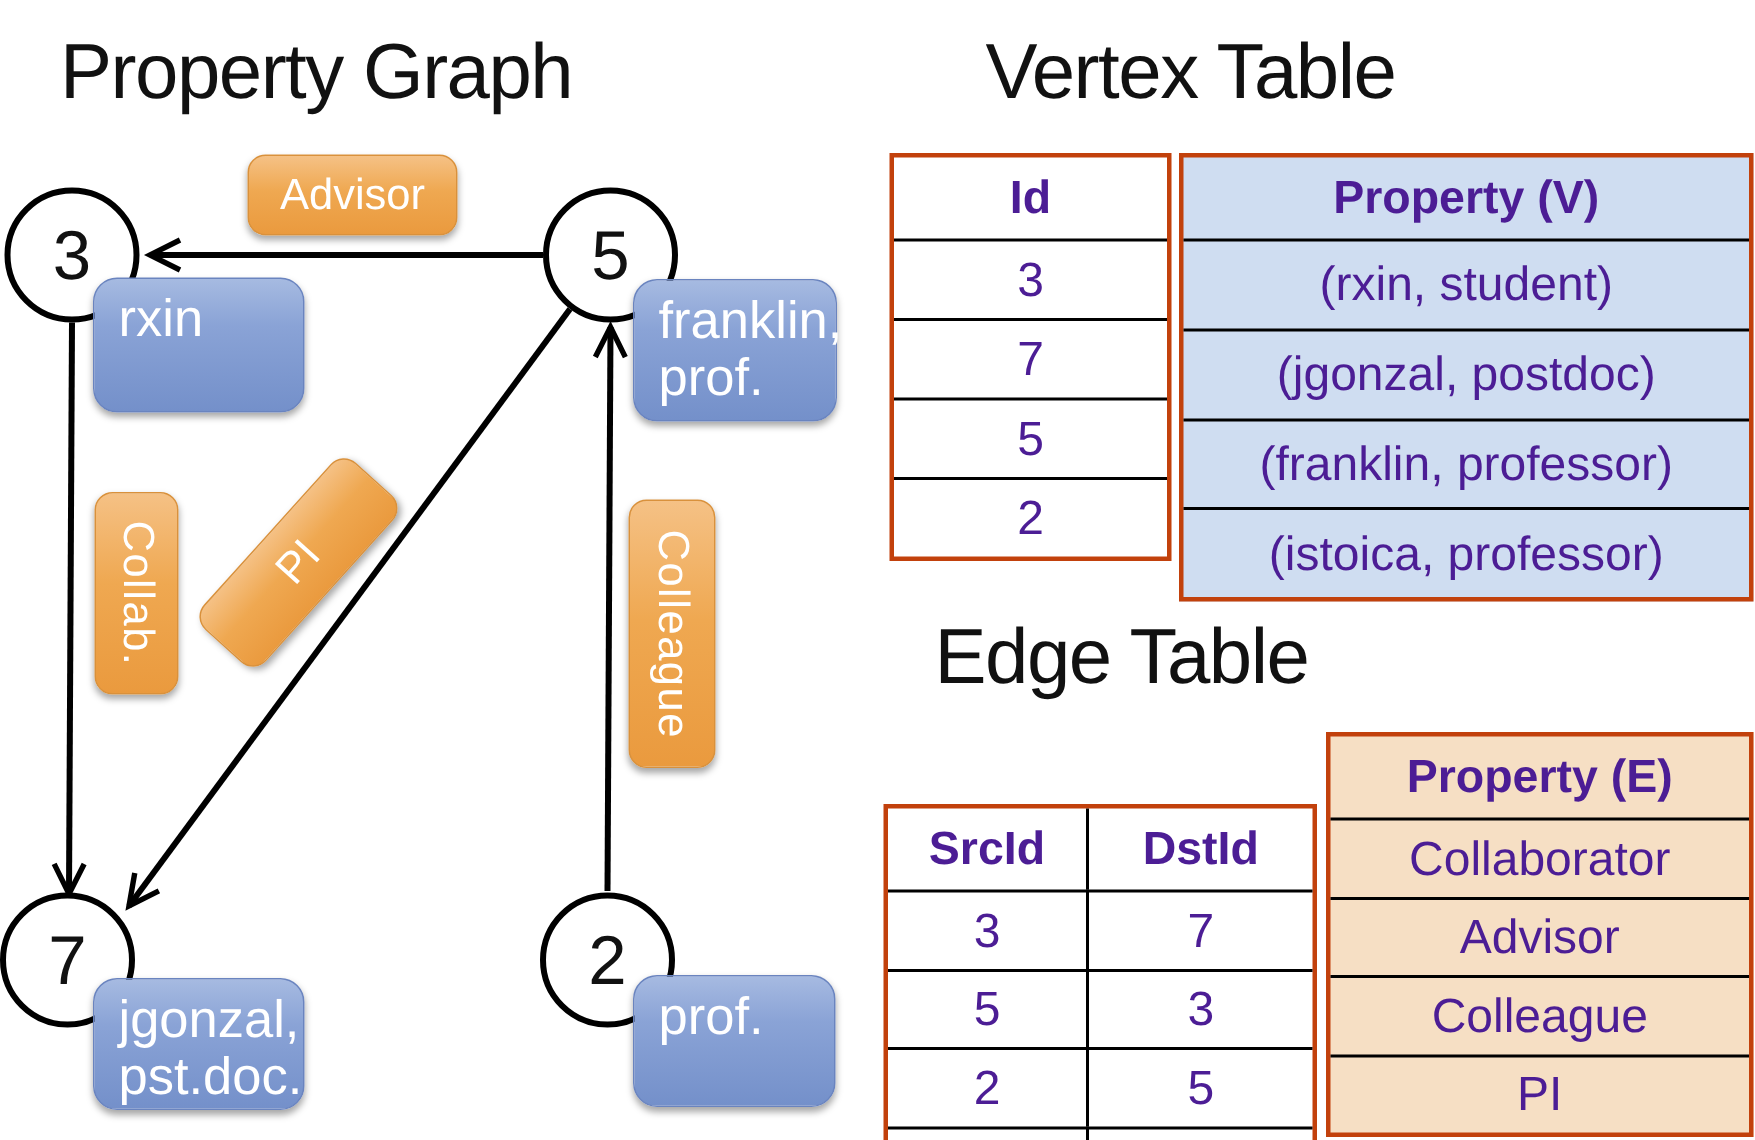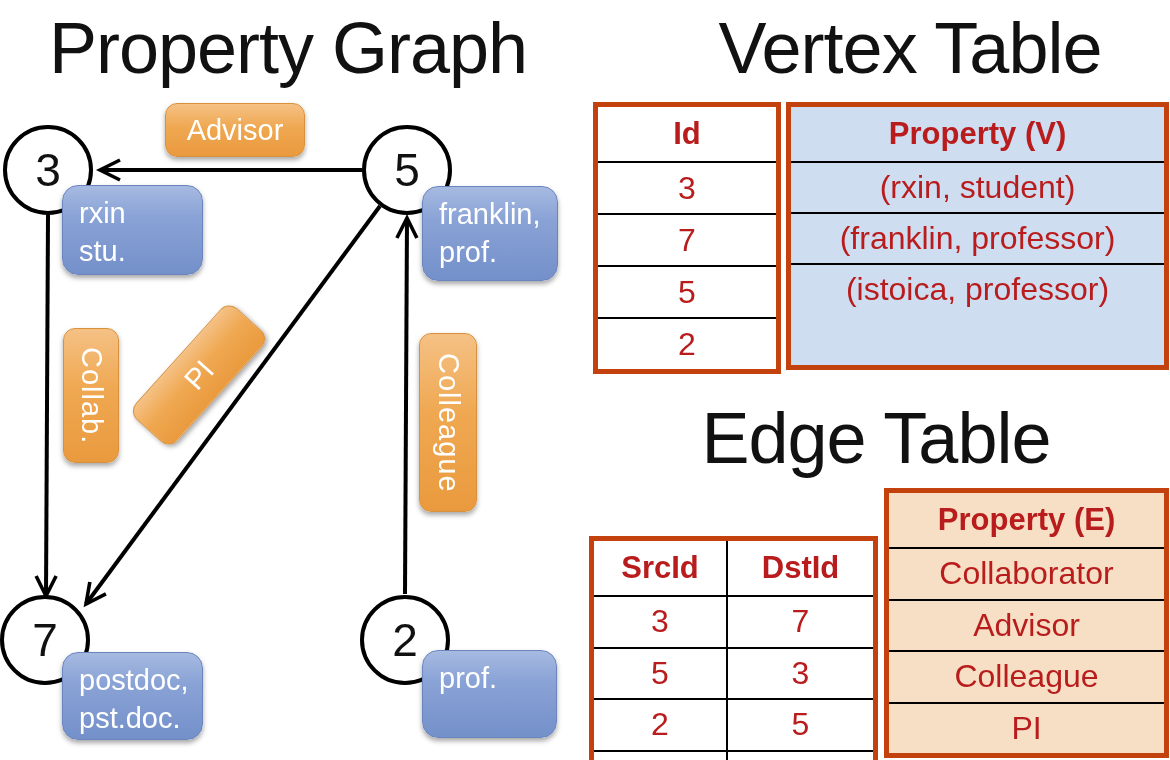--- a/index.html
+++ b/index.html
@@ -2,22 +2,22 @@
 <html><head>
 <meta charset="utf-8">
 <style>
   html,body{margin:0;padding:0;background:#fff;}
   .stage{
     position:relative;width:1170px;height:760px;overflow:hidden;background:#ffffff;
     font-family:"Liberation Sans",sans-serif;
   }
   
   .big-title{
-    position:absolute;text-align:center;font-size:72px;line-height:60px;
-    color:#111;letter-spacing:-1px;white-space:nowrap;
+    position:absolute;font-size:52px;line-height:60px;
+    color:#111;letter-spacing:-1px;white-space:nowrap;padding-left:40px;
   }
   #graph-title{left:0;top:18px;width:576px;}
   #vertex-title{left:617px;top:18px;width:586px;}
   #edge-title{left:583px;top:408px;width:586px;}
 
   
   svg.edges{position:absolute;left:0;top:0;width:1170px;height:760px;pointer-events:none;}
 
   
   .node{
@@ -25,48 +25,48 @@
     border:4px solid #000;background:#fff;box-sizing:border-box;
     display:flex;align-items:center;justify-content:center;
     font-size:46px;color:#111;
   }
   
   .vbox{
     position:absolute;border-radius:16px;box-sizing:border-box;
     background:linear-gradient(180deg,#a6bae1 0%,#8aa3d6 35%,#7490ca 100%);
     border:1px solid #6a84bf;
     box-shadow:0 3px 5px rgba(0,0,0,.35);
-    color:#fff;font-size:29px;line-height:38px;
+    color:#fff;font-size:35px;line-height:38px;
     padding:8px 0 0 16px;
   }
   
   .elabel{
     position:absolute;border-radius:12px;box-sizing:border-box;
     background:linear-gradient(180deg,#f5c185 0%,#efa851 45%,#ea9a3e 100%);
     border:1px solid #d9913c;
     box-shadow:0 3px 5px rgba(0,0,0,.35);
     color:#fff;font-size:29px;
     display:flex;align-items:center;justify-content:center;
   }
   .elabel .vert{writing-mode:vertical-rl;letter-spacing:1px;}
 
   
   .tbl{
-    position:absolute;box-sizing:border-box;border:5px solid #c2410c;
-    display:grid;color:#b91c1c;
+    position:absolute;box-sizing:border-box;border:3px solid #c2410c;
+    display:grid;color:#4c1d95;
   }
   .tbl .cell{
     box-sizing:border-box;display:flex;align-items:center;justify-content:center;
     font-size:32px;border-top:2px solid #000;white-space:nowrap;
   }
   .tbl .cell.r0{border-top:none;}
   .tbl .cell.head{font-weight:bold;font-size:31px;}
   .tbl .cell.c1{border-left:2px solid #000;}
   #vt-id{left:593px;top:102px;width:188px;height:272px;grid-template-rows:54px repeat(4,1fr);background:#fff;}
-  #vt-prop{left:786px;top:102px;width:383px;height:268px;grid-template-rows:54px repeat(4,1fr);background:#cfddf1;}
+  #vt-prop{left:786px;top:102px;width:383px;height:299px;grid-template-rows:54px repeat(4,1fr);background:#cfddf1;}
   #et-ids{left:589px;top:488px;width:289px;height:270px;grid-template-columns:132px 1fr;grid-template-rows:54px repeat(4,1fr);background:#fff;margin-top:48px;}
   #et-prop{left:884px;top:488px;width:285px;height:270px;grid-template-rows:54px repeat(4,1fr);background:#f6dfc4;}
 </style>
 </head>
 <body>
 
 <div class="stage">
 
   <div id="graph-title" class="big-title">Property Graph</div>
   <div id="vertex-title" class="big-title">Vertex Table</div>
@@ -92,28 +92,27 @@
     </div>
   <div class="node" style="left:0px;top:595px">
       <span>7</span>
     </div>
   <div class="node" style="left:360px;top:595px">
       <span>2</span>
     </div>
 
   <div class="vbox" style="left:62px;top:185px;width:141px;height:90px">
     <div>rxin</div>
-    <div>stu.</div>
   </div>
   <div class="vbox" style="left:422px;top:186px;width:136px;height:95px">
     <div>franklin,</div>
     <div>prof.</div>
   </div>
   <div class="vbox" style="left:62px;top:652px;width:141px;height:88px">
-    <div>postdoc,</div>
+    <div>jgonzal,</div>
     <div>pst.doc.</div>
   </div>
   <div class="vbox" style="left:422px;top:650px;width:135px;height:88px">
     <div>prof.</div>
   </div>
 
   <div class="elabel" style="left:165px;top:103px;width:140px;height:54px">
     <span>Advisor</span>
   </div>
   <div class="elabel" style="left:63px;top:328px;width:56px;height:135px">
@@ -129,20 +128,21 @@
   <div id="vt-id" class="tbl">
     <div class="cell head r0">Id</div>
     <div class="cell">3</div>
     <div class="cell">7</div>
     <div class="cell">5</div>
     <div class="cell">2</div>
   </div>
   <div id="vt-prop" class="tbl">
     <div class="cell head r0">Property (V)</div>
     <div class="cell">(rxin, student)</div>
+    <div class="cell">(jgonzal, postdoc)</div>
     <div class="cell">(franklin, professor)</div>
     <div class="cell">(istoica, professor)</div>
   </div>
 
   <div id="et-ids" class="tbl">
     <div class="cell head r0">SrcId</div>
     <div class="cell head r0 c1">DstId</div>
     <div class="cell">3</div>
     <div class="cell c1">7</div>
     <div class="cell">5</div>

